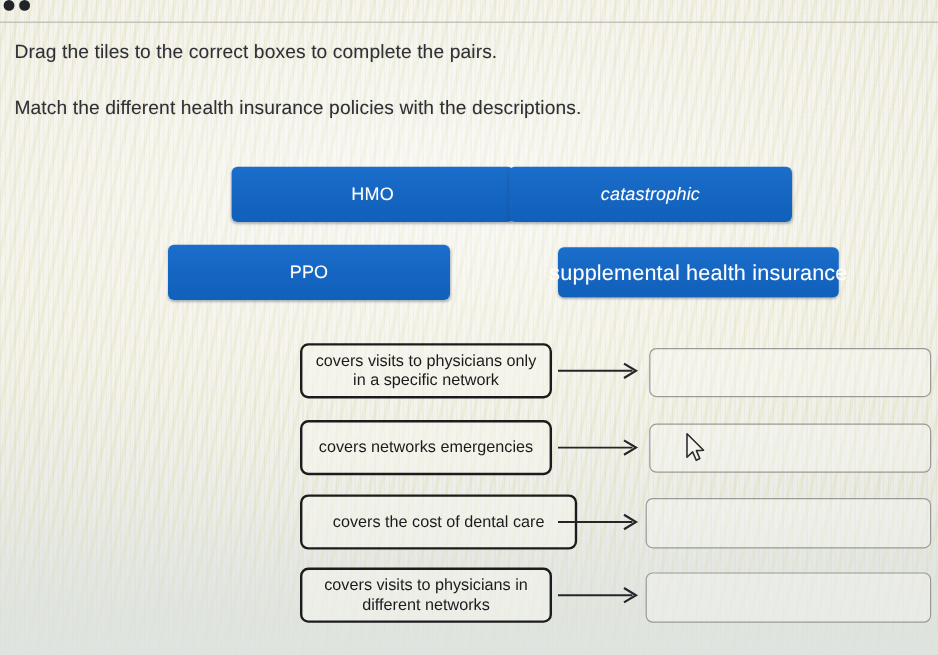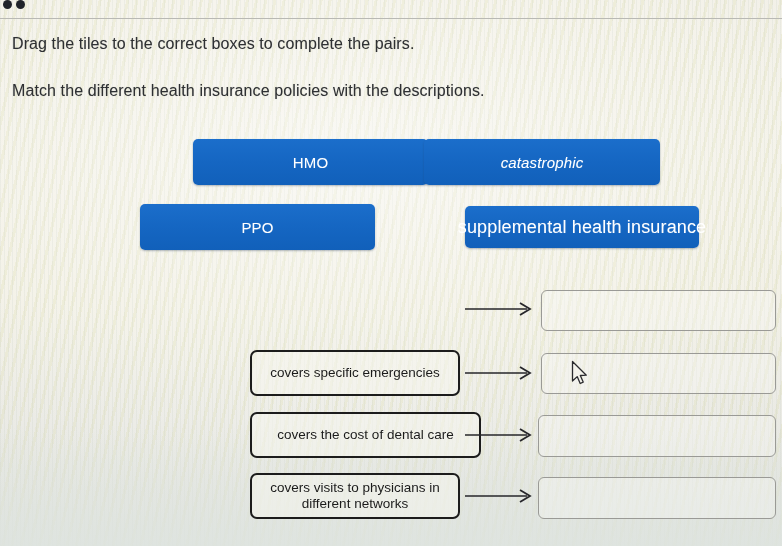--- a/index.html
+++ b/index.html
@@ -191,27 +191,28 @@
   <div id="divider"></div>
 
   <div class="instruction layer" id="instr-1">Drag the tiles to the correct boxes to complete the pairs.</div>
   <div class="instruction layer" id="instr-2">Match the different health insurance policies with the descriptions.</div>
 
   <div class="tile layer" id="tile-hmo">HMO</div>
   <div class="tile layer" id="tile-catastrophic">catastrophic</div>
   <div class="tile layer" id="tile-ppo">PPO</div>
   <div class="tile layer" id="tile-supplemental">supplemental health insurance</div>
 
+  <div class="desc-box layer" id="desc-1">covers visits to physicians only in a specific network</div>
   <svg class="arrow layer" id="arrow-1" viewBox="0 0 74 16">
     <line x1="1" y1="8" x2="63" y2="8" stroke="#26262a" stroke-width="1.6"></line>
     <polyline points="56,2 66,8 56,14" fill="none" stroke="#26262a" stroke-width="1.8"></polyline>
   </svg>
   <div class="drop-box layer" id="drop-1"></div>
 
-  <div class="desc-box layer" id="desc-2">covers specific emergencies</div>
+  <div class="desc-box layer" id="desc-2">covers networks emergencies</div>
   <svg class="arrow layer" id="arrow-2" viewBox="0 0 74 16">
     <line x1="1" y1="8" x2="63" y2="8" stroke="#26262a" stroke-width="1.6"></line>
     <polyline points="56,2 66,8 56,14" fill="none" stroke="#26262a" stroke-width="1.8"></polyline>
   </svg>
   <div class="drop-box layer" id="drop-2"></div>
 
   <div class="desc-box layer" id="desc-3">covers the cost of dental care</div>
   <svg class="arrow layer" id="arrow-3" viewBox="0 0 74 16">
     <line x1="1" y1="8" x2="63" y2="8" stroke="#26262a" stroke-width="1.6"></line>
     <polyline points="56,2 66,8 56,14" fill="none" stroke="#26262a" stroke-width="1.8"></polyline>

